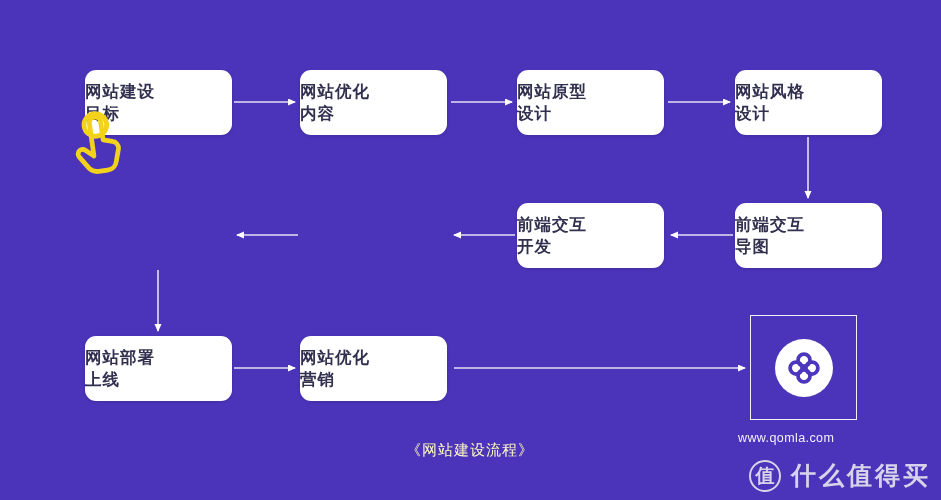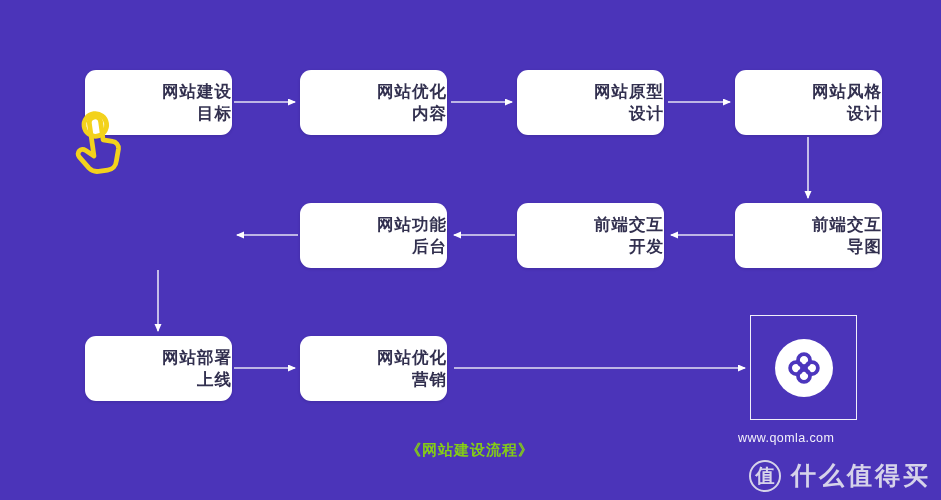--- a/index.html
+++ b/index.html
@@ -15,21 +15,21 @@
   }
 
   .flow-node {
     position: absolute;
     width: 147px;
     height: 65px;
     background: #ffffff;
     border-radius: 11px;
     display: flex;
     flex-direction: column;
-    align-items: flex-end;
+    align-items: flex-start;
     justify-content: center;
     color: #32304f;
     font-weight: 700;
     font-size: 16.5px;
     line-height: 1.32;
     letter-spacing: 1px;
     box-shadow: 0 1px 3px rgba(20,10,60,0.18);
   }
   .flow-node span { display: block; text-align: center; }
 
@@ -69,23 +69,23 @@
     color: #f3f1fb;
     font-size: 12.5px;
     letter-spacing: 0.4px;
   }
 
   .caption {
     position: absolute;
     left: 320px; top: 441px;
     width: 300px;
     text-align: center;
-    color: #84cc16;
+    color: #fef9c3;
     font-size: 15px;
-    font-weight: 700;
+    font-weight: 400;
     letter-spacing: 1px;
   }
 
   .tap-cursor {
     position: absolute;
     left: 62px; top: 110px;
     width: 72px; height: 68px;
   }
 
   .watermark {
@@ -146,24 +146,20 @@
   </div>
   <div class="flow-node" style="left:517px;top:70px">
     <span>网站原型</span>
     <span>设计</span>
   </div>
   <div class="flow-node" style="left:735px;top:70px">
     <span>网站风格</span>
     <span>设计</span>
   </div>
 
-  <div class="flow-node" style="left:300px;top:203px">
-    <span>网站功能</span>
-    <span>后台</span>
-  </div>
   <div class="flow-node" style="left:517px;top:203px">
     <span>前端交互</span>
     <span>开发</span>
   </div>
   <div class="flow-node" style="left:735px;top:203px">
     <span>前端交互</span>
     <span>导图</span>
   </div>
 
   <div class="flow-node" style="left:85px;top:336px">

